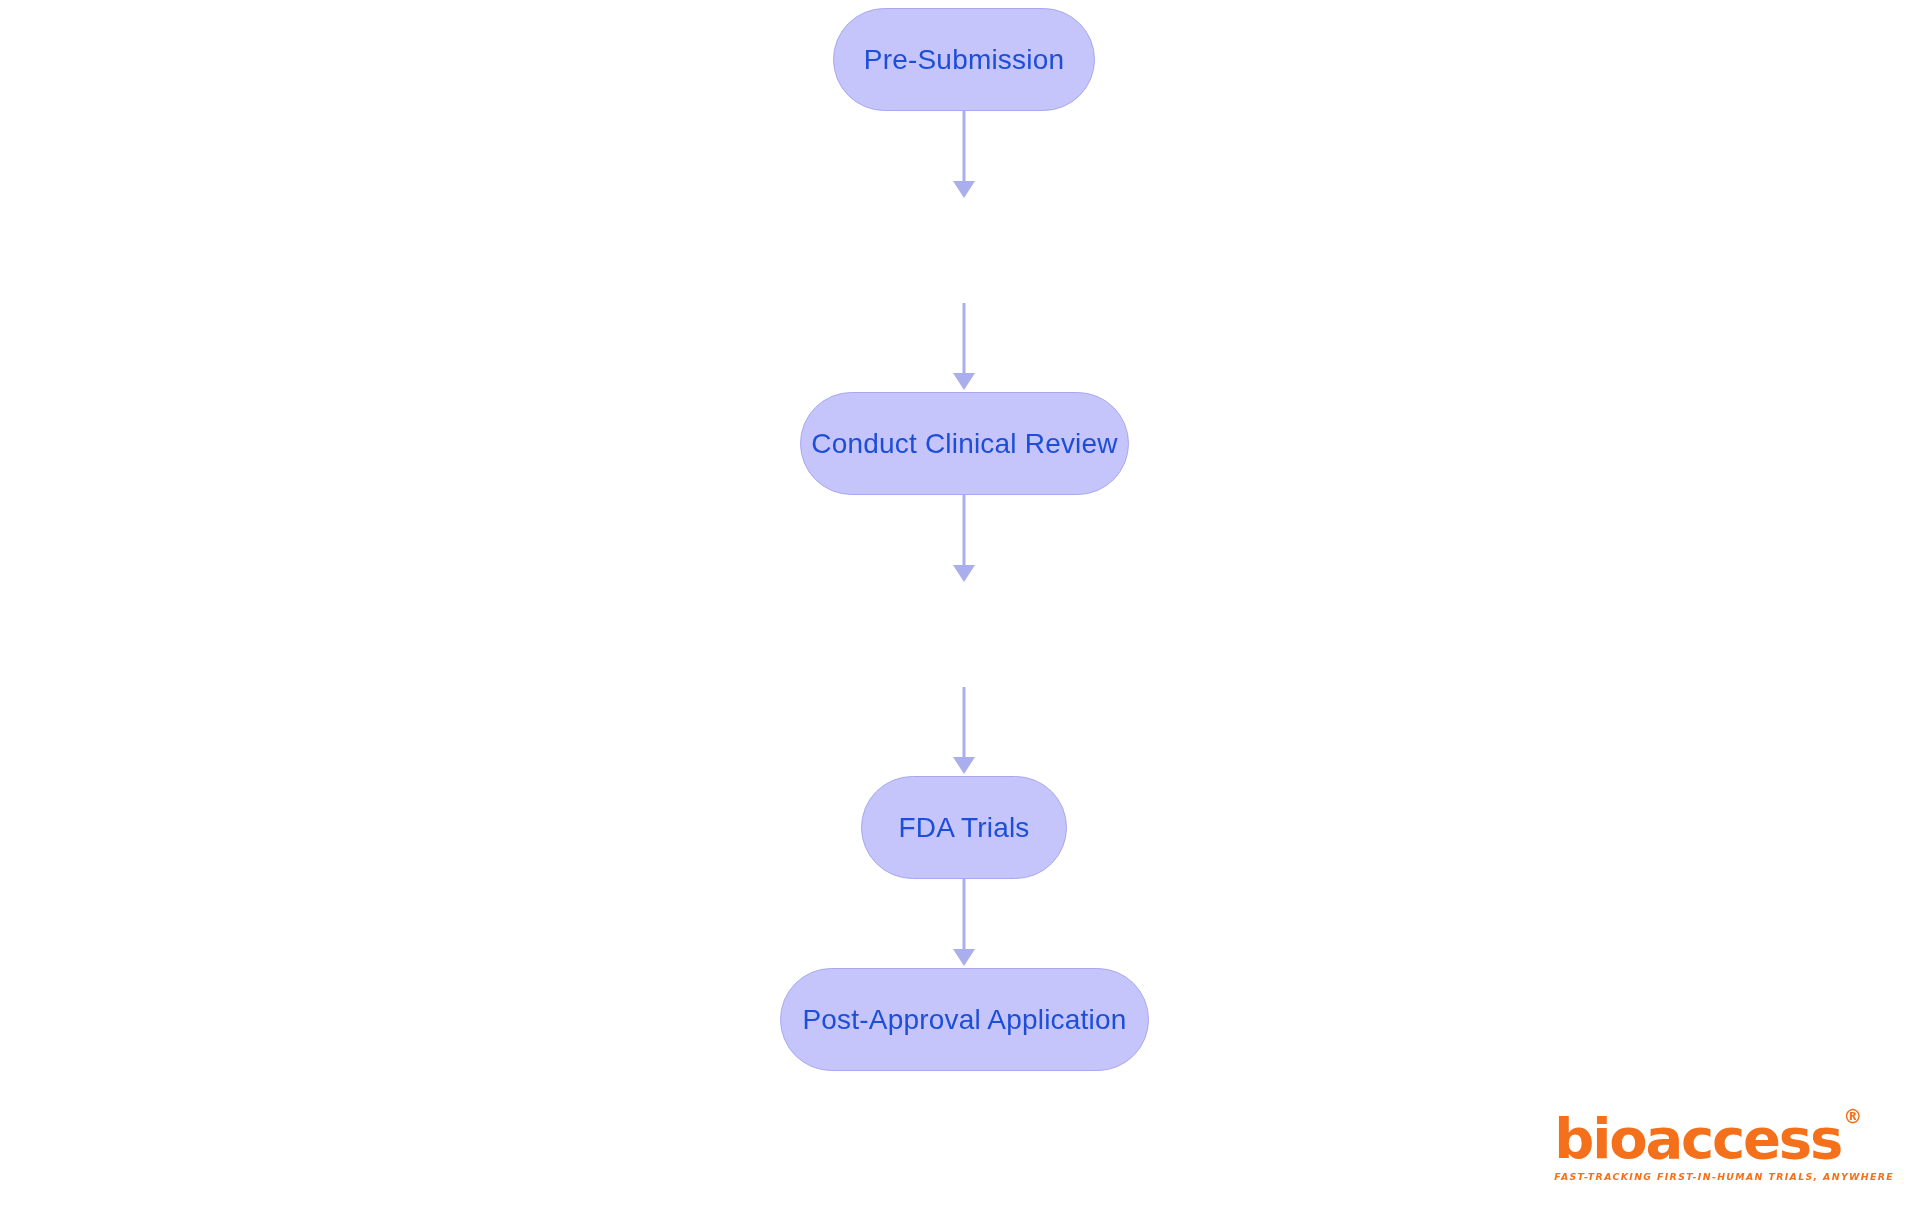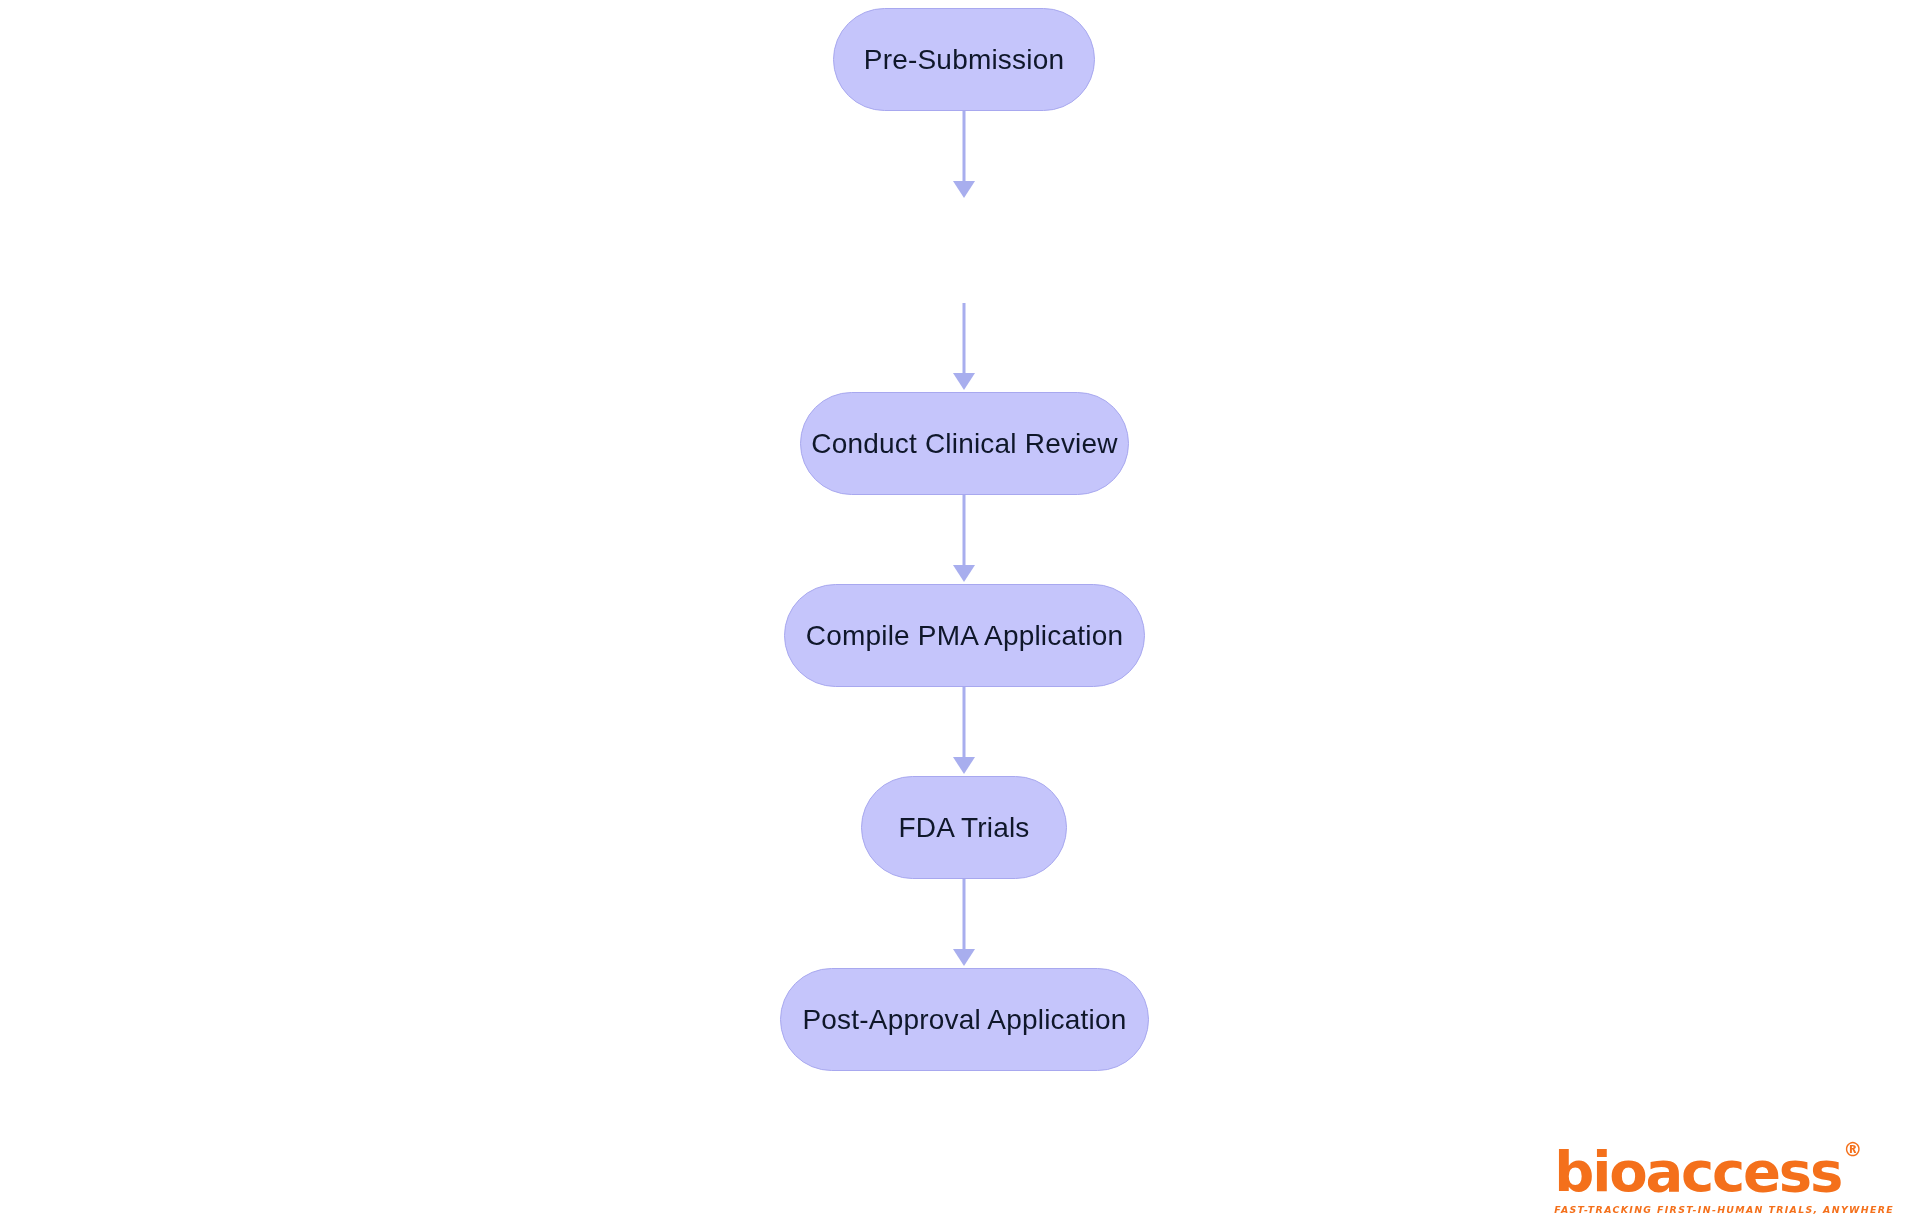--- a/index.html
+++ b/index.html
@@ -38,21 +38,21 @@
     border-radius: 52px;
     background: #c5c5fb;
     border: 1.6px solid #a8a8ef;
     display: flex;
     align-items: center;
     justify-content: center;
     z-index: 2;
   }
 
   .node-label {
-    color: #0f172a;
+    color: #1d4ed8;
     font-family: "Liberation Sans", sans-serif;
     font-size: 28px;
     font-weight: 400;
     letter-spacing: 0.2px;
     white-space: nowrap;
     line-height: 1;
     -webkit-font-smoothing: antialiased;
   }
 
   
@@ -76,21 +76,21 @@
     height: 0;
     border-left: 11px solid transparent;
     border-right: 11px solid transparent;
     border-top: 17px solid #a8aeee;
   }
 
   
   .brand {
     position: absolute;
     right: 26px;
-    bottom: 1px;
+    bottom: 34px;
     text-align: left;
     user-select: none;
   }
   .brand-wordmark {
     position: relative;
     display: inline-block;
     color: #f4701b;
     font-family: "DejaVu Sans", sans-serif;
     font-size: 56px;
     font-weight: 700;
@@ -142,23 +142,20 @@
 
     <div class="node" style="left:800px; top:392px; width:329px;">
       <span class="node-label">Conduct Clinical Review</span>
     </div>
 
     <div class="connector" style="left:948px; top:495px; width:32px; height:89px;">
       <div class="connector-line" style="height:72px;"></div>
       <div class="connector-head" style="top:70px;"></div>
     </div>
 
-    <div class="node" style="left:784px; top:584px; width:361px;">
-      <span class="node-label">Compile PMA Application</span>
-    </div>
 
     <div class="connector" style="left:948px; top:687px; width:32px; height:89px;">
       <div class="connector-line" style="height:72px;"></div>
       <div class="connector-head" style="top:70px;"></div>
     </div>
 
     <div class="node" style="left:861px; top:776px; width:206px;">
       <span class="node-label">FDA Trials</span>
     </div>
 

